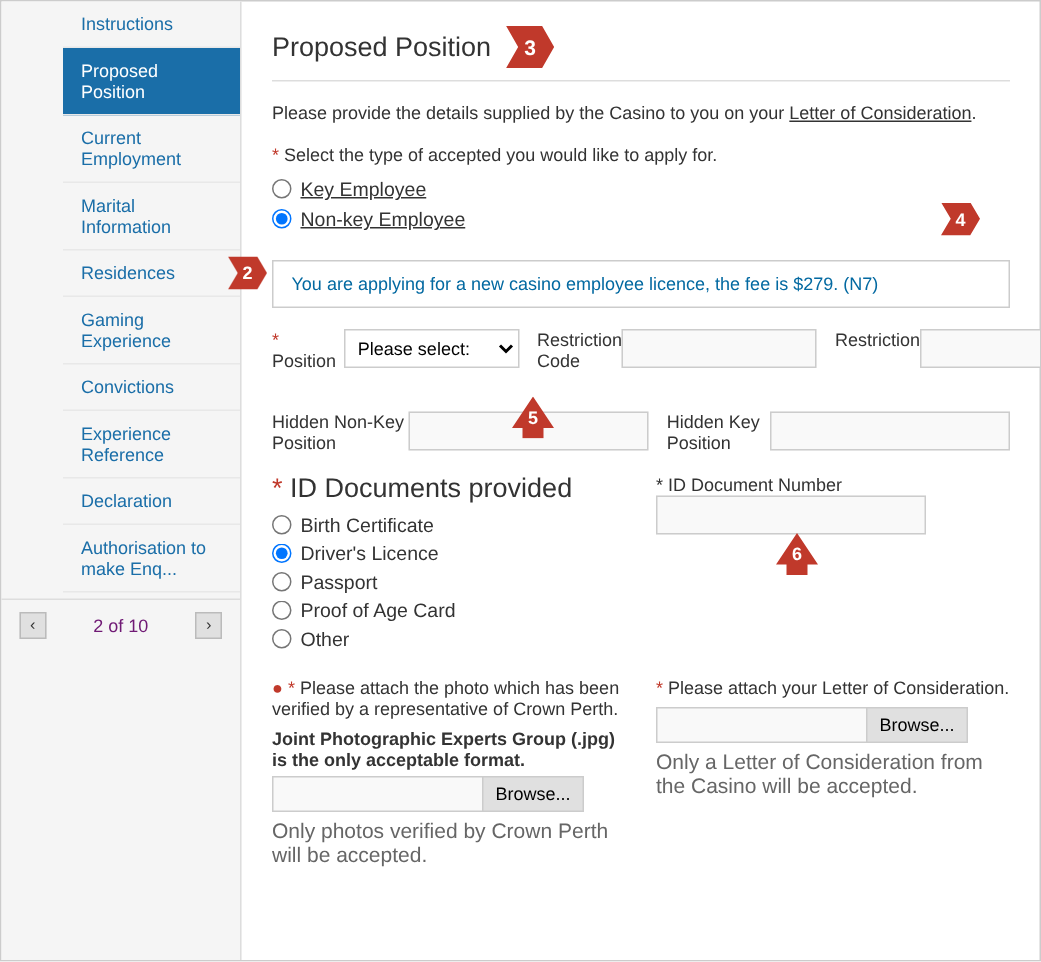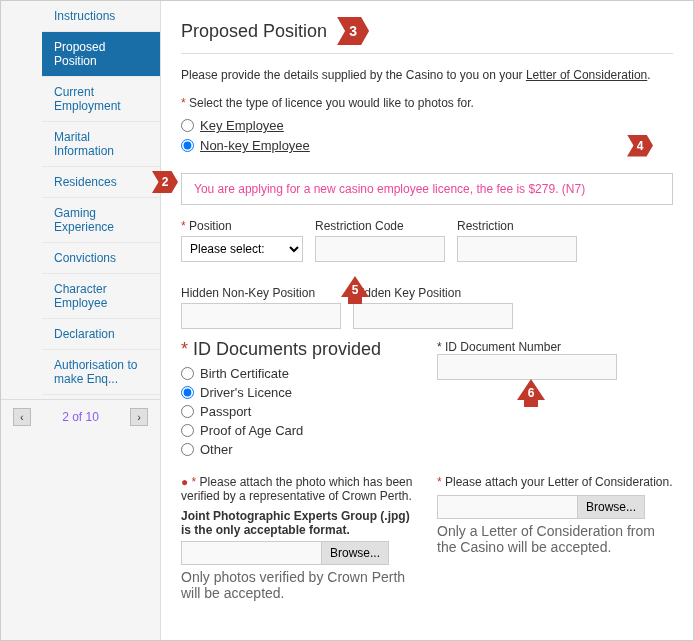--- a/index.html
+++ b/index.html
@@ -5,41 +5,41 @@
     * { box-sizing: border-box; margin: 0; padding: 0; }
     body { font-family: Arial, sans-serif; font-size: 13px; color: #333; background: #f0f0f0; }
     .container { display: flex; width: 694px; min-height: 641px; background: #fff; border: 1px solid #ccc; }
     
     
     .sidebar { width: 160px; background: #f5f5f5; border-right: 1px solid #ddd; padding: 0; flex-shrink: 0; }
     .sidebar-item { padding: 8px 12px; font-size: 12px; color: #1a6ea8; cursor: pointer; border-bottom: 1px solid #e8e8e8; }
     .sidebar-item.active { background: #1a6ea8; color: #fff; }
     .sidebar-nav { display: flex; align-items: center; justify-content: space-between; padding: 8px 12px; border-top: 1px solid #ddd; margin-top: 4px; }
     .sidebar-nav button { background: #e0e0e0; border: 1px solid #bbb; cursor: pointer; font-size: 11px; padding: 2px 6px; color: #333; }
-    .sidebar-nav .page-info { font-size: 12px; color: #8b5cf6; }
+    .sidebar-nav .page-info { font-size: 12px; color: #701a75; }
 
     
     .main { flex: 1; padding: 16px 20px; overflow-y: auto; }
     .page-title-row { display: flex; align-items: center; margin-bottom: 14px; border-bottom: 1px solid #ddd; padding-bottom: 8px; }
     .page-title { font-size: 18px; color: #333; font-weight: normal; margin-right: 10px; }
 
     .info-text { font-size: 12px; margin-bottom: 14px; color: #333; }
     .info-text u { text-decoration: underline; }
 
     .required-label { font-size: 12px; margin-bottom: 8px; }
     .required-label span.star { color: #c0392b; }
 
     .radio-group { margin-bottom: 20px; text-decoration: underline; }
     .radio-row { display: flex; align-items: center; margin-bottom: 5px; font-size: 13px; }
     .radio-row input[type=radio] { margin-right: 6px; }
 
-    .info-box { background: #fff; border: 1px solid #ccc; padding: 8px 12px; font-size: 12px; color: #ec4899; margin-bottom: 14px; width: 100%; }
+    .info-box { background: #fff; border: 1px solid #ccc; padding: 8px 12px; font-size: 12px; color: #0369a1; margin-bottom: 14px; width: 100%; }
 
     .form-row { display: flex; gap: 12px; margin-bottom: 10px; align-items: flex-start; }
-    .form-group { display: flex; flex-direction: column; }
+    .form-group { display: flex; flex-direction: row; }
     .form-group label { font-size: 12px; margin-bottom: 3px; color: #333; }
     .form-group label .star { color: #c0392b; }
     .form-group input[type=text] { height: 26px; border: 1px solid #ccc; padding: 2px 6px; font-size: 12px; background: #f9f9f9; }
     .form-group select { height: 26px; border: 1px solid #ccc; padding: 2px 4px; font-size: 12px; background: #fff; width: 122px; }
 
     .section-label { font-size: 18px; margin-bottom: 6px; }
     .section-label .star { color: #c0392b; }
 
     .two-col { display: flex; gap: 20px; margin-bottom: 14px; align-items: flex-start; }
     .col-left { flex: 1; }
@@ -100,21 +100,21 @@
       <div class="sidebar-item">Instructions</div>
       <div class="sidebar-item active">Proposed Position</div>
       <div class="sidebar-item">Current Employment</div>
       <div class="sidebar-item">Marital Information</div>
       <div class="sidebar-item" style="position:relative;">
         <span>Residences</span>
         <span class="badge-arrow-left" style="position:absolute;right:-18px;top:50%;transform:translateY(-50%);z-index:10;font-size:12px;width:26px;height:22px;">2</span>
       </div>
       <div class="sidebar-item">Gaming Experience</div>
       <div class="sidebar-item">Convictions</div>
-      <div class="sidebar-item">Character Employee</div>
+      <div class="sidebar-item">Experience Reference</div>
       <div class="sidebar-item">Declaration</div>
       <div class="sidebar-item">Authorisation to make Enq...</div>
     </div>
     <div class="sidebar-nav">
       <button>‹</button>
       <span class="page-info">2 of 10</span>
       <button>›</button>
     </div>
   </div>
 
@@ -123,21 +123,21 @@
     <div class="page-title-row">
       <span class="page-title">Proposed Position</span>
       <span class="badge-arrow-left" style="font-size:14px;width:32px;height:28px;">3</span>
     </div>
 
     <p class="info-text">
       Please provide the details supplied by the Casino to you on your <u>Letter of Consideration</u>.
     </p>
 
     <div class="required-label">
-      <span class="star">* </span><span>Select the type of licence you would like to photos for.</span>
+      <span class="star">* </span><span>Select the type of accepted you would like to apply for.</span>
     </div>
     <div class="radio-group">
       <div class="radio-row">
         <input type="radio" name="licence" value="key" id="key" style="">
         <label for="key">Key Employee</label>
       </div>
       <div class="radio-row" style="position:relative;">
         <input type="radio" name="licence" value="nonkey" id="nonkey" checked="" style="">
         <label for="nonkey">Non-key Employee</label>
         <span class="badge-arrow-left" style="position:absolute;right:20px;top:50%;transform:translateY(-50%);font-size:12px;width:26px;height:22px;">4</span>

